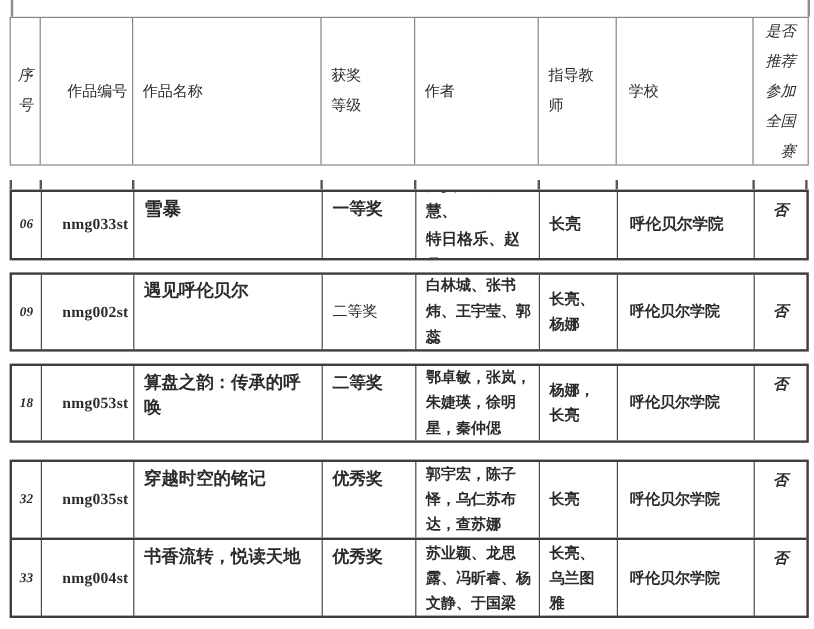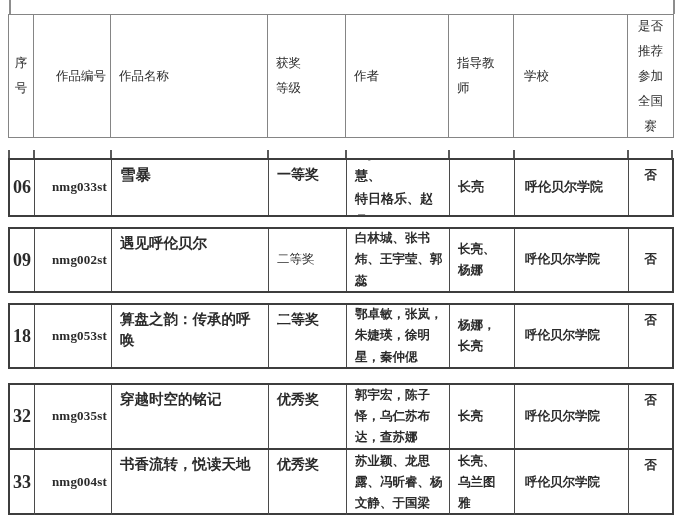--- a/index.html
+++ b/index.html
@@ -54,27 +54,27 @@
   .c2{width:77px;text-align:right;}
   .c3{width:157px;}
   .c4{width:78px;}
   .c5{width:103px;}
   .c6{width:65px;}
   .c7{width:114px;padding-left:10px;}
   .c8{flex:1;padding-left:0;padding-right:0;}
 
   .vc{justify-content:center;}
   .vt{justify-content:flex-start;padding-top:5px;}
-  .hc{align-items:center;text-align:center;}
+  .hc{align-items:center;text-align:right;font-style:italic;}
 
   .name{font-weight:700;font-size:14.5px;line-height:1.45;padding-top:4px;}
   .em-name{font-size:15.5px;}
   .award-big{font-weight:700;font-size:14px;line-height:1.4;}
   .award-sm{font-weight:500;font-size:12.5px;}
-  .num{font-weight:600;font-size:18px;}
+  .num{font-weight:600;font-size:11px;}
   .code{font-weight:600;font-size:13px;letter-spacing:0.2px;}
   .em{font-weight:700;font-size:13px;}
   .authors{line-height:1.7;padding-top:1px;padding-bottom:1px;}
 </style>
 </head>
 <body>
 
 <div class="page">
 
   <div class="stub stub-tl"></div>

